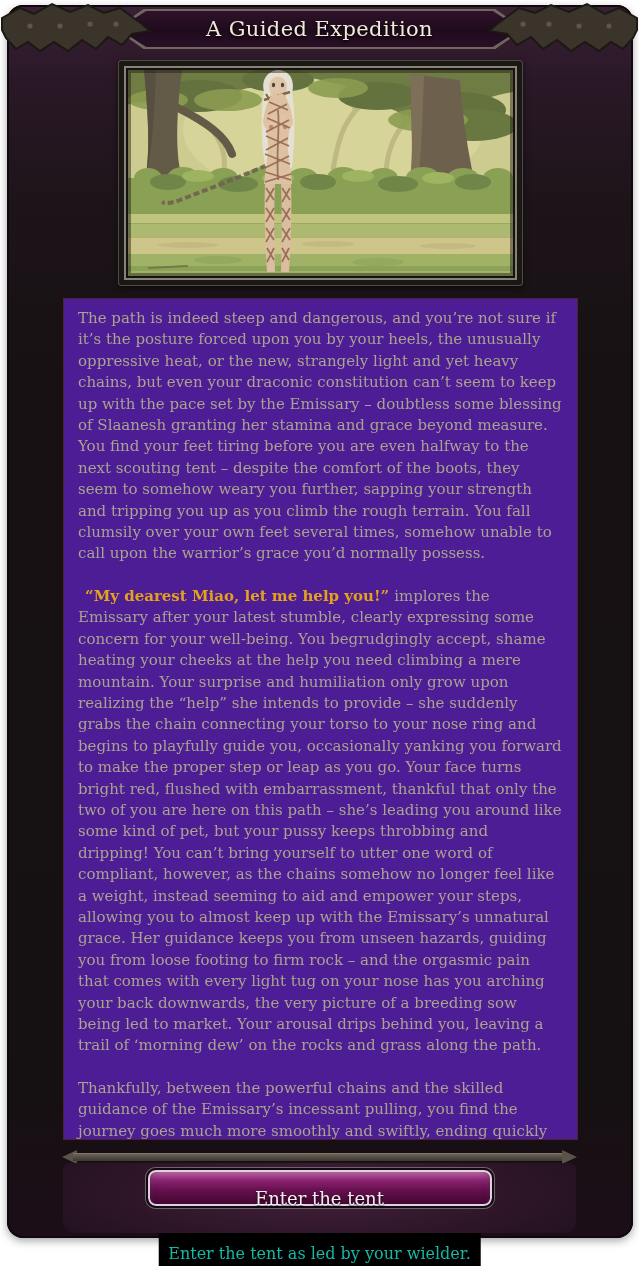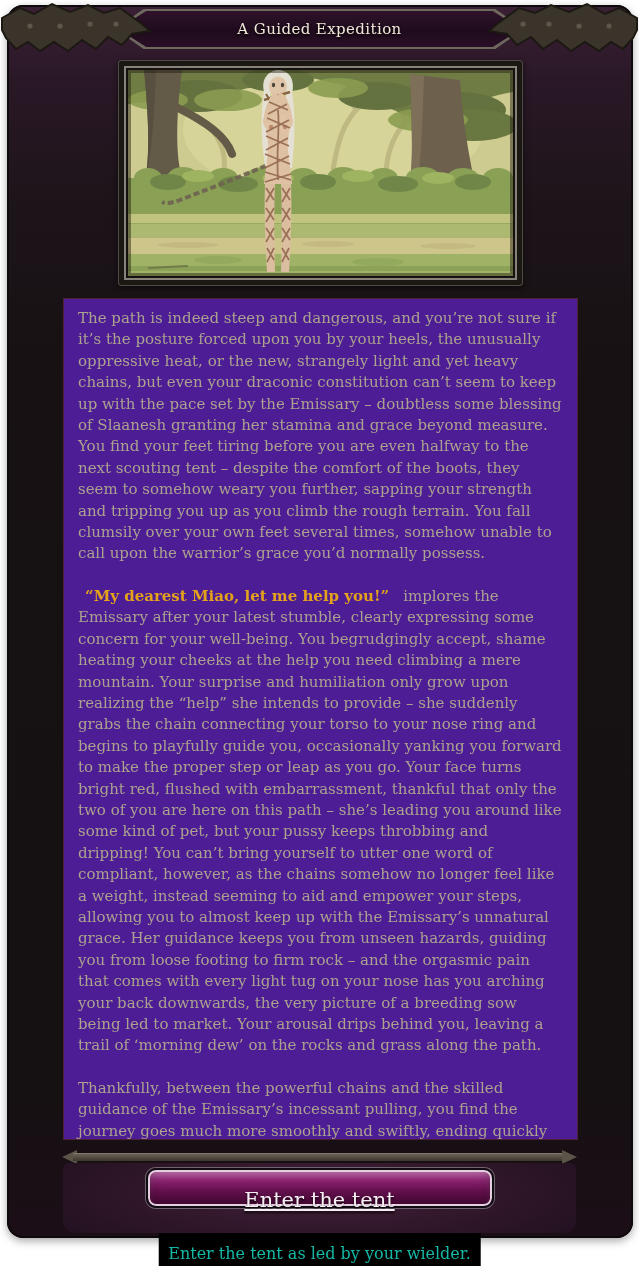--- a/index.html
+++ b/index.html
@@ -23,42 +23,42 @@
   .banner-border {
     position:absolute; left:115px; top:9px; width:409px; height:40px;
     background:#6e685f;
     clip-path:polygon(0 50%, 7% 0, 93% 0, 100% 50%, 93% 100%, 7% 100%);
   }
   .banner {
     position:absolute; left:118px; top:11px; width:403px; height:36px;
     background:linear-gradient(180deg,#2e1229 0%, #1f0b1d 55%, #2a0f26 100%);
     clip-path:polygon(0 50%, 7% 0, 93% 0, 100% 50%, 93% 100%, 7% 100%);
     display:flex; align-items:center; justify-content:center;
-    color:#f1e9d9; font-size:15px; letter-spacing:.4px;
+    color:#f1e9d9; font-size:21px; letter-spacing:.4px;
     text-shadow:0 2px 3px #000;
   }
   
   .pic-frame {
     position:absolute; left:118px; top:60px; width:403px; height:224px;
     background:#14100e; border:1px solid #4e4a44; border-radius:3px;
     box-shadow: inset 0 0 0 5px #1b1713, inset 0 0 0 7px #87837a,
                 inset 0 0 0 9px #15110e, 0 2px 6px rgba(0,0,0,.5);
   }
   .pic-inner { position:absolute; left:9px; top:9px; right:9px; bottom:9px; overflow:hidden; }
   .pic-inner svg { display:block; width:100%; height:100%; }
   
   .story {
     position:absolute; left:63px; top:298px; width:515px; height:842px;
     box-sizing:border-box; background:#4c1d95; border:1px solid #4d2138;
     padding:9px 14px 6px 14px; overflow:hidden;
     color:#aca28f; font-size:15px; line-height:21.4px; text-align:left;
   }
   .story p { margin:0 0 21px 0; }
   .story p.quoted { text-indent:7px; }
-  .quote { color:#e3a11c; font-weight:bold; margin-right:14px; }
+  .quote { color:#e3a11c; font-weight:bold; margin-right:5px; }
   
   .divider { position:absolute; left:62px; top:1150px; width:515px; height:14px; }
   .divider .bar {
     position:absolute; left:11px; right:11px; top:3px; height:7px;
     background:linear-gradient(180deg,#6b6357 0%, #50493f 55%, #3c362e 100%);
     border-top:1px solid #7d766a;
   }
   .divider .arrow-left {
     position:absolute; left:0; top:0; width:0; height:0;
     border-top:7px solid transparent; border-bottom:7px solid transparent;
@@ -78,22 +78,22 @@
   }
   .enter-btn {
     position:absolute; left:50%; top:1168px; transform:translateX(-50%);
     width:348px; height:40px; border-radius:10px;
     background:linear-gradient(180deg,#b0549a 0%, #8d2372 26%, #6f1356 55%, #5c0f47 100%);
     border:2px solid #120a12;
     box-shadow: 0 0 0 1px #6d6470,
                 inset 0 0 0 2px #e3cfde,
                 inset 0 -10px 14px rgba(40,0,30,.55),
                 inset 0 6px 8px rgba(255,255,255,.18);
-    color:#f7eef3; font-family:"DejaVu Serif", serif; font-size:21px;
-    text-shadow:0 2px 2px rgba(0,0,0,.75); cursor:pointer; padding:18px;text-decoration:underline;
+    color:#f7eef3; font-family:"DejaVu Serif", serif; font-size:18px;
+    text-shadow:0 2px 2px rgba(0,0,0,.75); cursor:pointer; padding:18px;
   }
   
   .status-tip {
     position:absolute; left:50%; top:1233px; transform:translateX(-50%);
     background:#000; color:#14b8a6; font-size:16px; line-height:26px;
     padding:8px 10px; white-space:nowrap;
   }
 </style>
 </head>
 <body>

